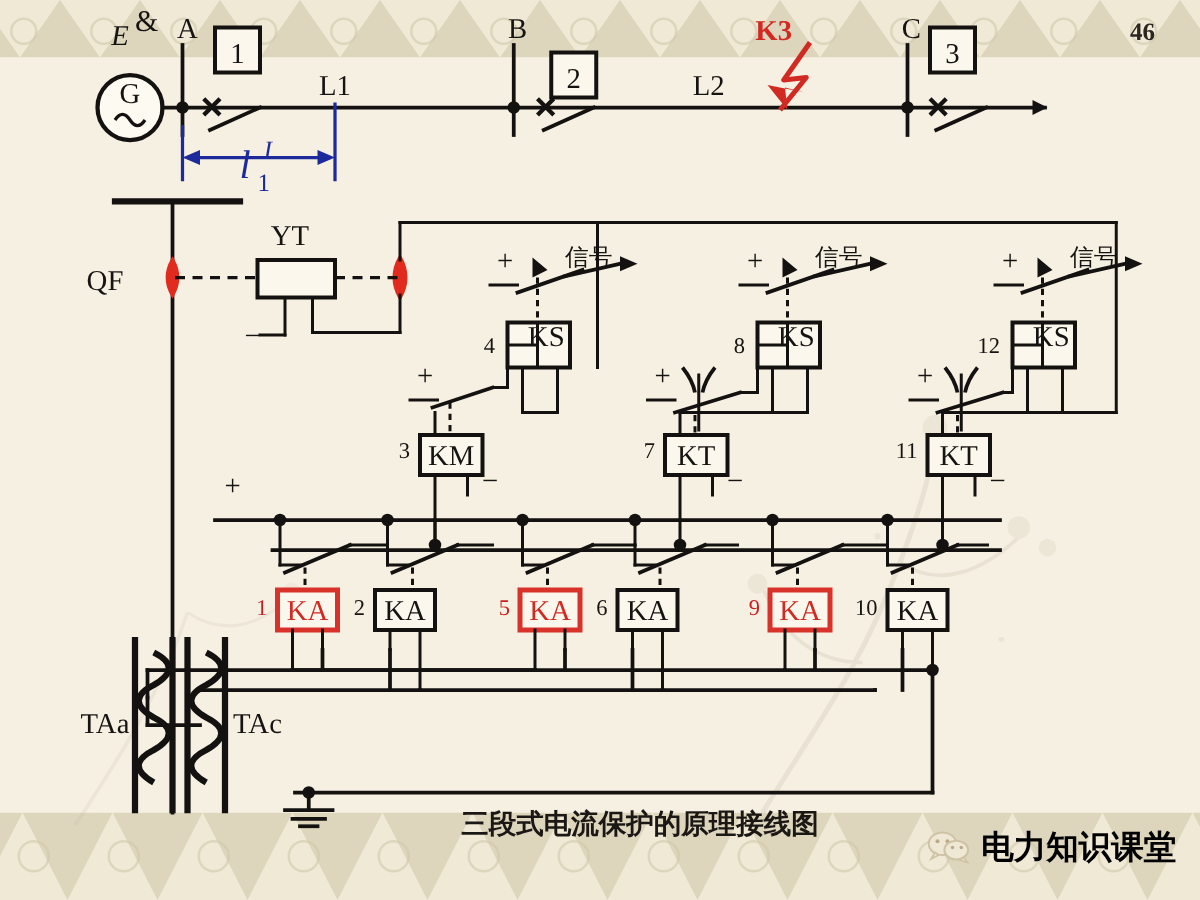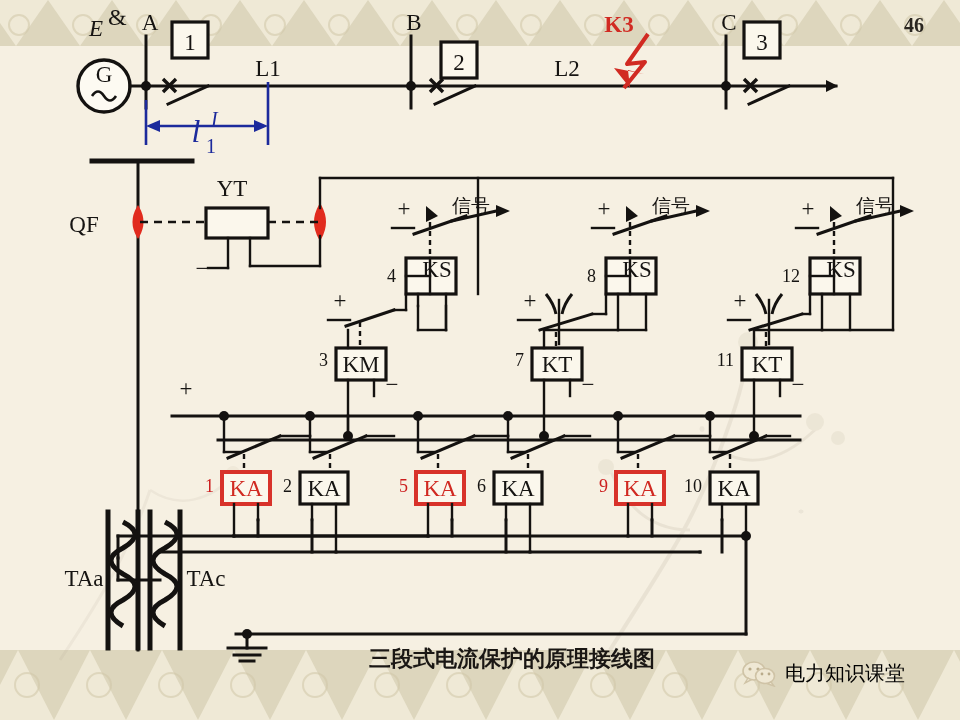--- a/index.html
+++ b/index.html
@@ -27,21 +27,21 @@
   svg#sch{position:absolute;left:0;top:0;width:960px;height:720px;}
   text{font-family:"Liberation Serif",serif;}
   .lbl{font-size:23px;fill:#161412;}
   .num{font-size:18px;fill:#161412;}
   .numred{font-size:18px;fill:#cc1e1e;}
   .cn{font-family:"DejaVu Sans",sans-serif;font-size:19px;fill:#161412;}
   .cap{font-family:"DejaVu Sans",sans-serif;font-size:22px;fill:#1a1714;font-weight:700;}
   .pg{font-family:"Liberation Serif",serif;font-size:20px;fill:#2a2620;font-weight:700;}
   .dimtxt{fill:#1c2a9c;}
   .red{fill:#d12a22;}
-  .wmtxt{font-family:"DejaVu Sans",sans-serif;font-size:20px;fill:#cfc3a6;font-weight:400;}
+  .wmtxt{font-family:"DejaVu Sans",sans-serif;font-size:26px;fill:#cfc3a6;font-weight:700;}
   .w{stroke:#141210;stroke-width:3;fill:none;stroke-linecap:square;}
   .wt{stroke:#141210;stroke-width:2.4;fill:none;stroke-linecap:square;}
   .wbold{stroke:#141210;stroke-width:5;fill:none;stroke-linecap:square;}
   .dash{stroke:#141210;stroke-width:2.6;fill:none;stroke-dasharray:8 6;}
   .dashs{stroke:#141210;stroke-width:2.4;fill:none;stroke-dasharray:5 4;}
   .boxw{fill:#fbf7ec;stroke:#141210;stroke-width:3.2;}
   .boxr{fill:#fbf7ec;stroke:#d8322a;stroke-width:4;}
   .dot{fill:#141210;}
   .dimline{stroke:#1c2a9c;stroke-width:2.6;fill:none;}
 </style>

